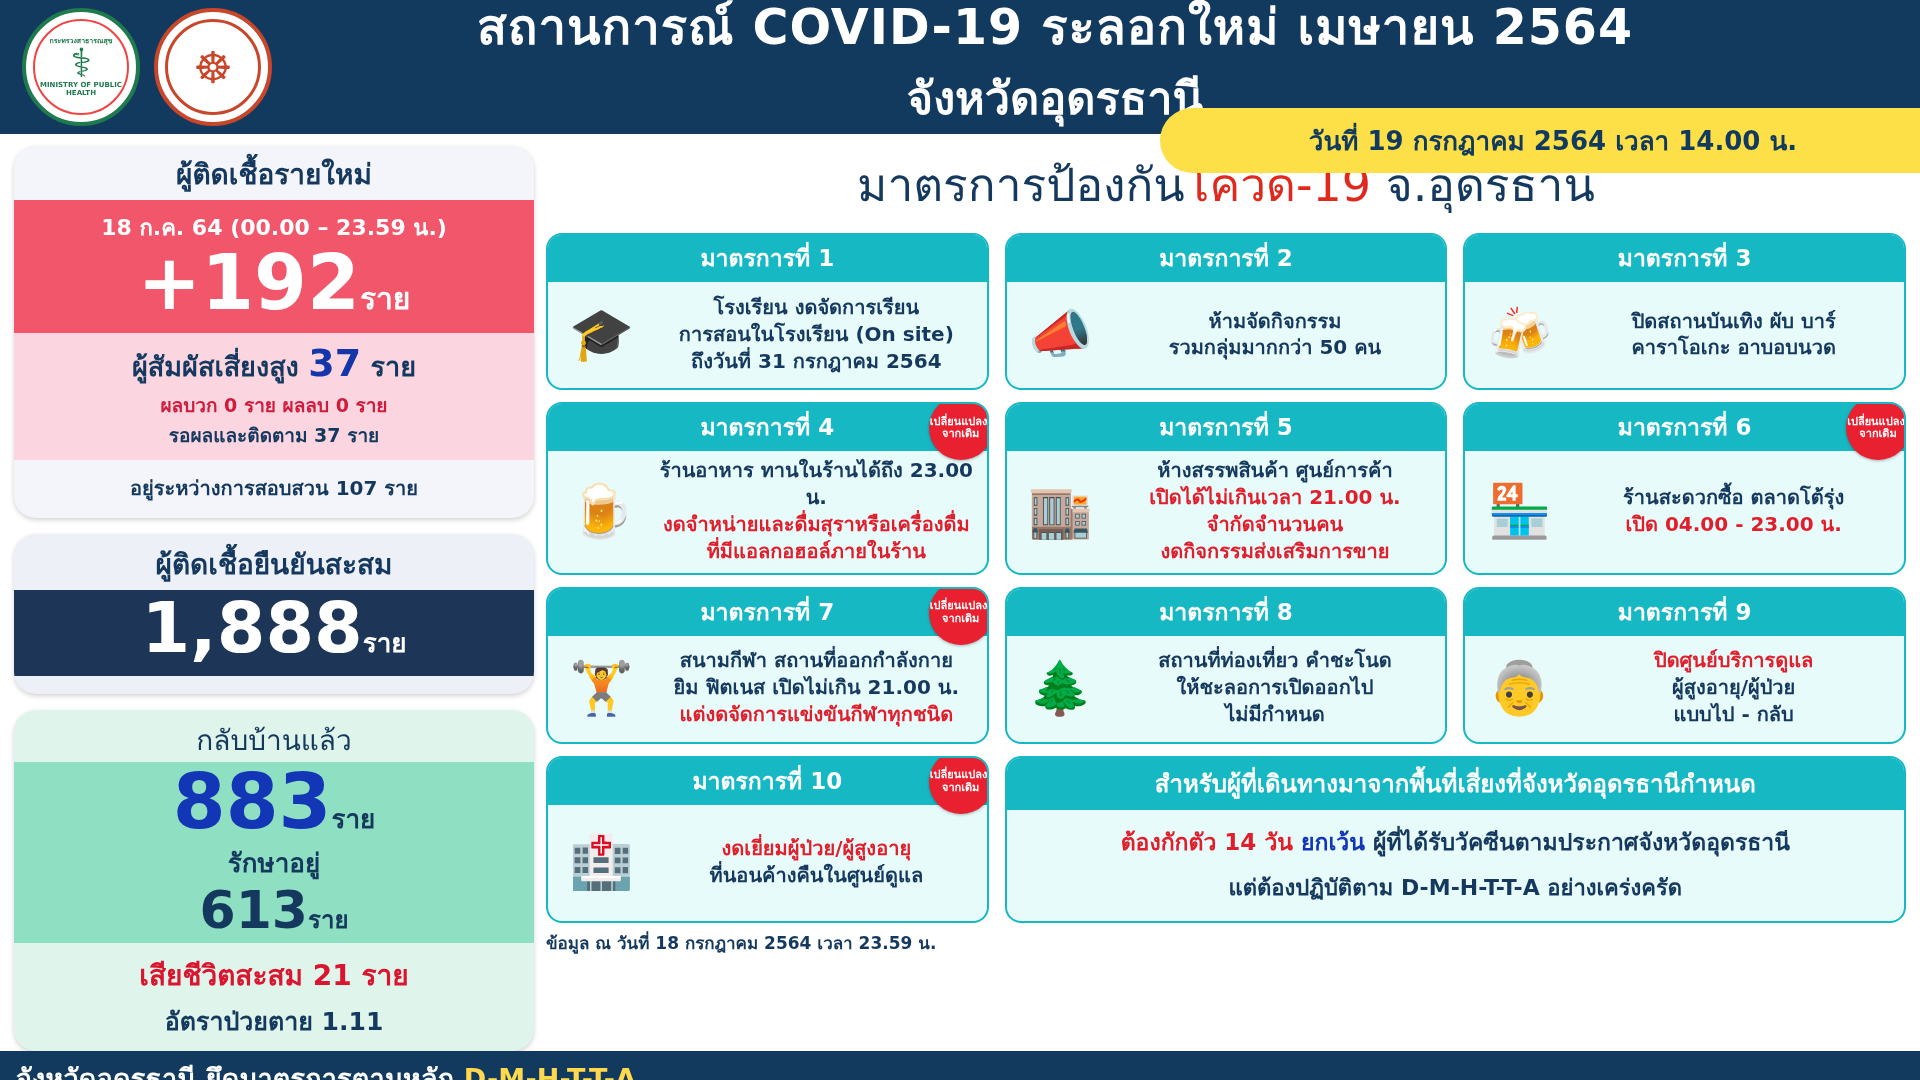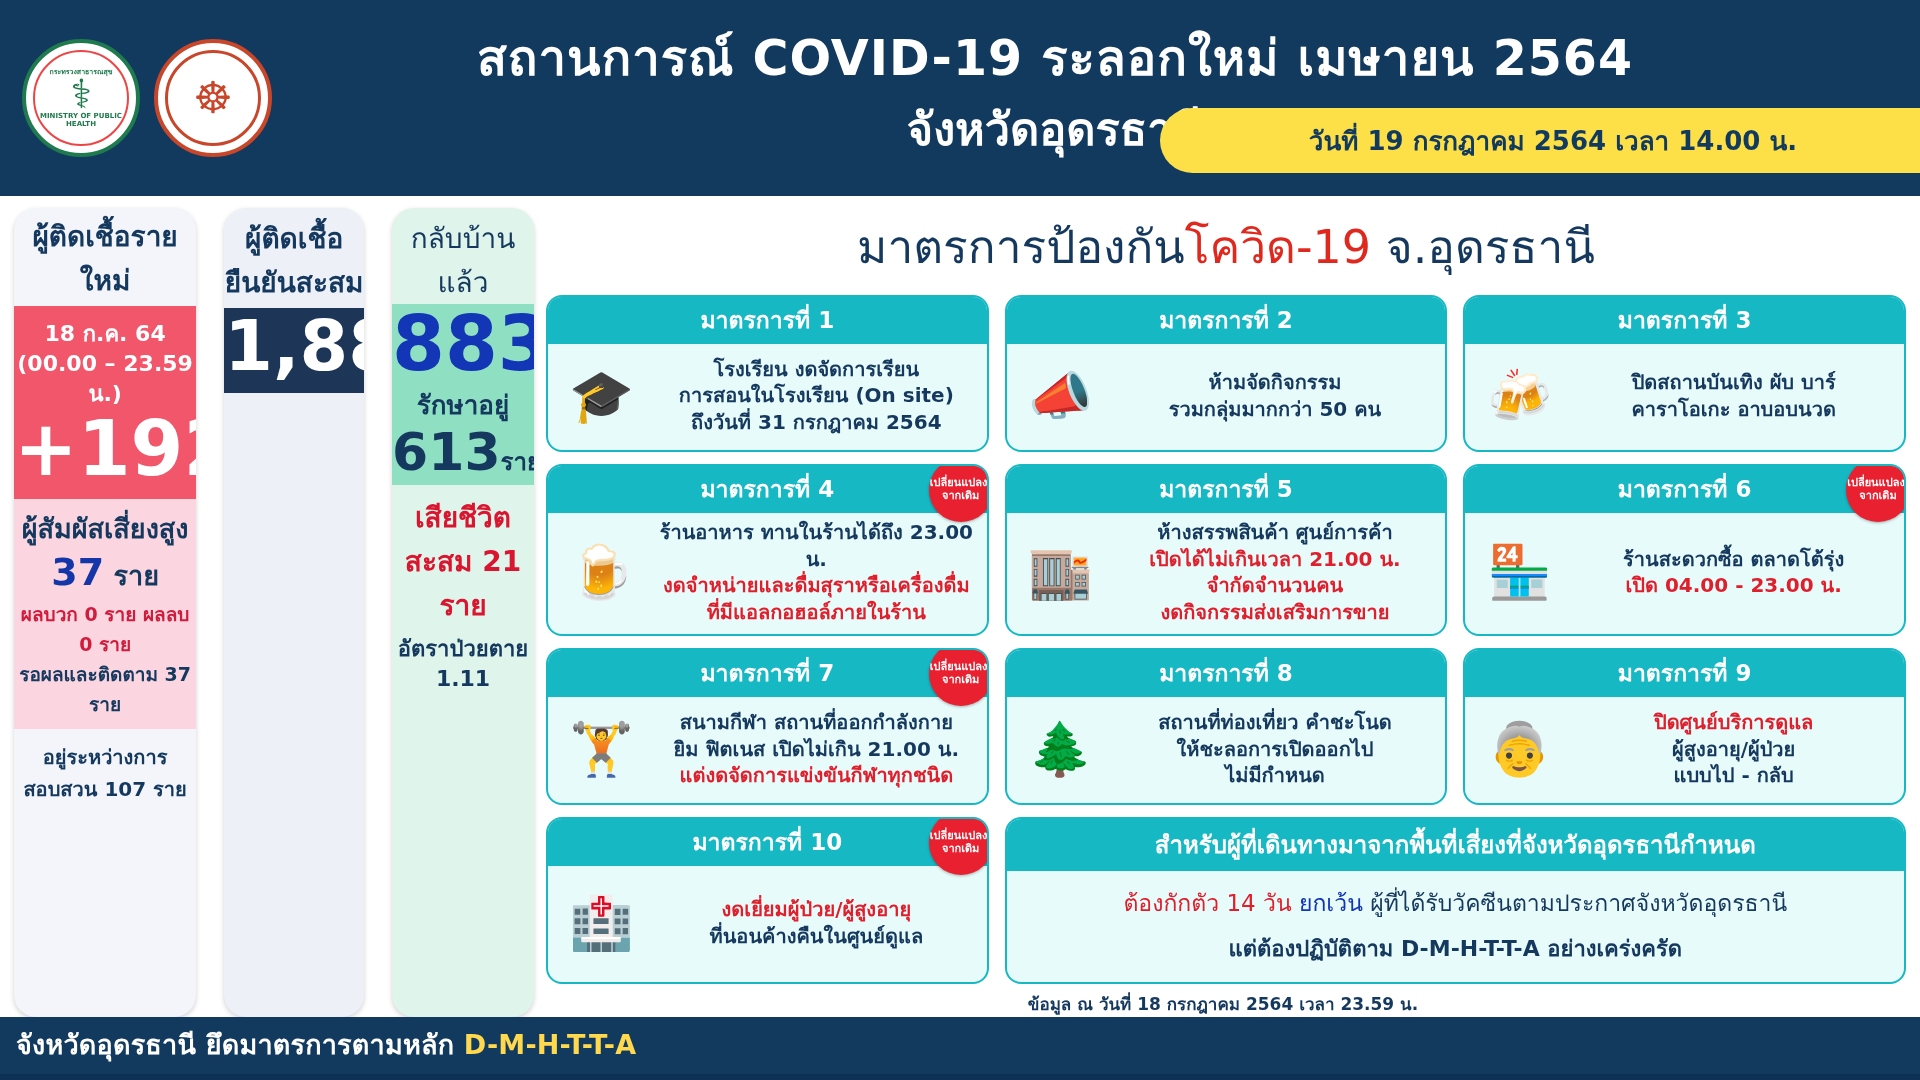--- a/index.html
+++ b/index.html
@@ -87,21 +87,21 @@
   .content {
     flex:1 1 auto;
     background:#ffffff;
     display:flex;
     padding:12px 14px 0 14px;
     gap:12px;
   }
   
   .left-col {
     width:520px; flex:0 0 520px;
-    display:flex; flex-direction:row; gap:28px;
+    display:flex; flex-direction:column; gap:16px;
   }
   .card {
     border-radius:22px;
     overflow:hidden;
     box-shadow:0 2px 5px rgba(0,0,0,.18);
   }
   .card-newcase { background:#f3f5fb; }
   .nc-title {
     text-align:center; font-size:28px; font-weight:bold; color:#15395e;
     padding:6px 0 4px;
@@ -140,21 +140,21 @@
 
   .card-home { background:#dff4ea; }
   .home-title { text-align:center; font-size:28px; font-weight:normal; color:#15395e; padding:8px 0 0;}
   .home-green { background:#8fe0c2; text-align:center; padding:0 0 6px;}
   .home-green .num { color:#1236b5; font-size:76px; font-weight:bold; line-height:1.05;}
   .home-green .num small { color:#15395e; font-size:26px;}
   .home-green .l2 { font-size:26px; color:#15395e; font-weight:bold;}
   .home-green .n2 { font-size:52px; color:#15395e; font-weight:bold; line-height:1.05;}
   .home-green .n2 small { font-size:24px;}
   .home-death { text-align:center; font-size:28px; color:#d9152f; font-weight:bold; padding:10px 0 2px;}
-  .home-rate { text-align:center; font-size:22px; color:#15395e; font-weight:bold; padding:2px 0 10px;}
+  .home-rate { text-align:center; font-size:25px; color:#15395e; font-weight:bold; padding:2px 0 10px;}
 
   
   .right-col { flex:1 1 auto; display:flex; flex-direction:column; }
   .measures-title {
     text-align:center; font-size:46px; font-weight:normal; color:#15395e;
     padding:2px 0 12px;
     white-space:nowrap;
   }
   .measures-title .hl { color:#e0291e; }
   .grid {
@@ -219,27 +219,27 @@
     background:#e8fbfb;
     border:2px solid #16b8c4;
     border-radius:16px;
     overflow:hidden;
   }
   .notice-head {
     background:#16b8c4; color:#fff; font-weight:bold; font-size:24px;
     text-align:center; padding:6px 0 7px;
   }
   .notice-body { text-align:center; padding:14px 10px 16px; }
-  .notice-body .l1 { font-size:23px; font-weight:normal; color:#15395e;text-align:center;}
+  .notice-body .l1 { font-size:23px; font-weight:bold; color:#15395e;text-align:center;}
   .notice-body .l1 .r { color:#e01f2d; }
   .notice-body .l1 .b { color:#1236b5; }
   .notice-body .l2 { font-size:22px; font-weight:bold; color:#15395e; margin-top:10px;}
 
   .data-asof {
-    text-align:center;
+    text-align:left;
     font-size:17px;
     color:#15395e;
     font-weight:bold;
     padding:6px 6px 0 0;
   }
   
   .footer {
     background:#123a5e;
     color:#ffffff;
     padding:6px 16px 8px;

